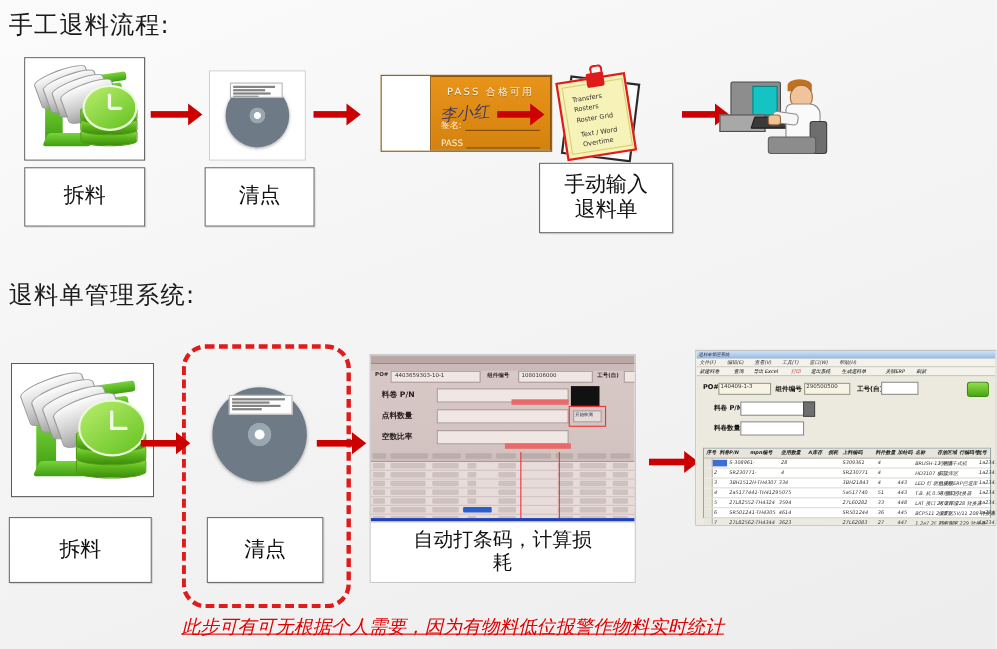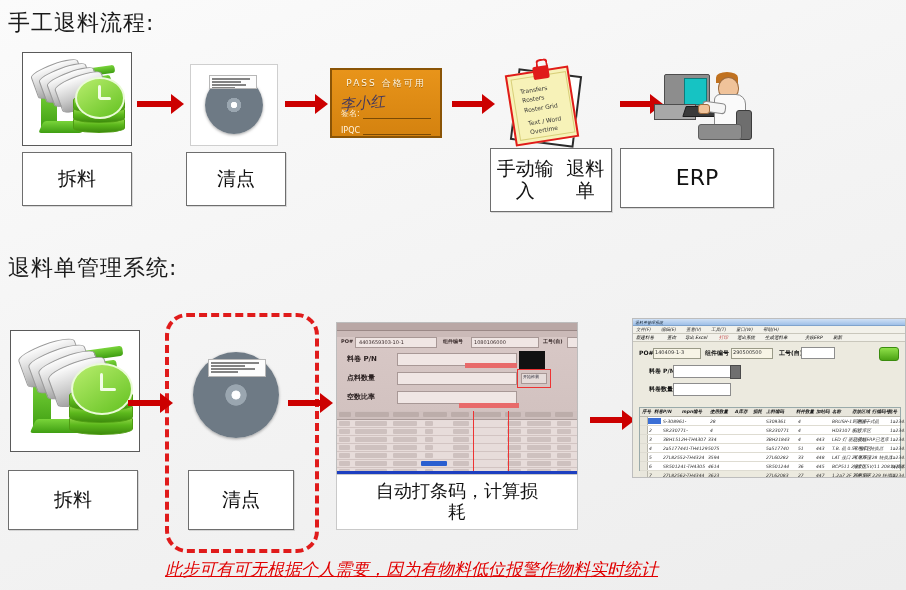--- a/index.html
+++ b/index.html
@@ -238,30 +238,30 @@
       </div>
     </div>
   </div>
   <div class="label" style="left:186px;top:152px;width:98px;height:52px;">清点</div>
 
   <div class="arrow" style="left:285px;top:94px;width:45px;">
     <div class="shaft" style="width:32px;"></div>
       <div class="head" style="left:30px;"></div>
   </div>
 
-  <div class="imgbox" style="left:330px;top:68px;width:110px;height:68px;border-color:#8a5406;">
+  <div class="imgbox" style="left:346px;top:68px;width:110px;height:68px;border-color:#8a5406;padding-left:44px;">
     <div class="sticker">
       <div class="st-title">PASS  合格可用</div>
       <div class="scribble">李小红</div>
       <div class="row" style="margin-top:18px;">
         <span>签名:</span>
           <i></i>
       </div>
       <div class="row">
-        <span>IPQC</span>
+        <span>PASS</span>
           <i></i>
       </div>
       <div class="row" style="margin-top:1px;">
         <span>签名:</span>
       </div>
     </div>
   </div>
 
   <div class="arrow" style="left:452px;top:94px;width:45px;">
     <div class="shaft" style="width:32px;"></div>
@@ -275,21 +275,21 @@
       <div class="sheet" style="left:17px;top:17px;width:54px;height:60px;transform:rotate(-9deg);
                  background:#f7f2b8;border:1px solid #d8cf7a;"></div>
       <div class="clipper" style="left:35px;top:8px;transform:rotate(-9deg);"></div>
       <div class="ln" style="left:22px;top:28px;transform:rotate(-9deg);">Transfers</div>
       <div class="ln" style="left:24px;top:37px;transform:rotate(-9deg);">Rosters</div>
       <div class="ln" style="left:26px;top:46px;transform:rotate(-9deg);">Roster Grid</div>
       <div class="ln" style="left:30px;top:59px;transform:rotate(-9deg);">Text / Word</div>
       <div class="ln" style="left:32px;top:68px;transform:rotate(-9deg);">Overtime</div>
     </div>
   </div>
-  <div class="label" style="left:490px;top:148px;width:120px;height:62px;">
+  <div class="label" style="left:490px;top:148px;width:120px;height:62px;flex-direction:column;">
     <div>手动输入</div>
     <div>退料单</div>
   </div>
 
   <div class="arrow" style="left:620px;top:94px;width:45px;">
     <div class="shaft" style="width:32px;"></div>
       <div class="head" style="left:30px;"></div>
   </div>
 
   <div class="imgbox" style="left:640px;top:52px;width:132px;height:96px;border:none;background:transparent;">
@@ -300,21 +300,20 @@
       <div class="kbd" style="left:44px;top:54px;width:42px;height:9px;"></div>
       <div class="hair" style="left:76px;top:20px;width:22px;height:11px;"></div>
       <div class="head" style="left:78px;top:25px;width:19px;height:20px;"></div>
       <div class="body" style="left:74px;top:42px;width:30px;height:36px;"></div>
       <div class="arm" style="left:62px;top:50px;width:22px;height:9px;transform:rotate(8deg);"></div>
       <div class="hand" style="left:58px;top:52px;width:10px;height:8px;"></div>
       <div class="chair" style="left:96px;top:58px;width:14px;height:28px;"></div>
       <div class="leg" style="left:58px;top:72px;width:42px;height:14px;"></div>
     </div>
   </div>
-  <div class="label" style="left:620px;top:148px;width:152px;height:58px;font-size:22px;">ERP</div>
 
   <div class="heading" id="h2">退料单管理系统:</div>
 
   <div id="dashbox" style="left:165px;top:313px;width:146px;height:232px;"></div>
 
   <div class="imgbox" style="left:10px;top:330px;width:128px;height:120px;">
     <div class="db-icon">
       <div class="gtray" style="left:34px;top:20px;width:78px;height:10px;transform:rotate(-8deg);"></div>
       <div class="gtray" style="left:28px;top:34px;width:78px;height:10px;transform:rotate(-8deg);"></div>
       <div class="gtray" style="left:22px;top:48px;width:18px;height:50px;"></div>

